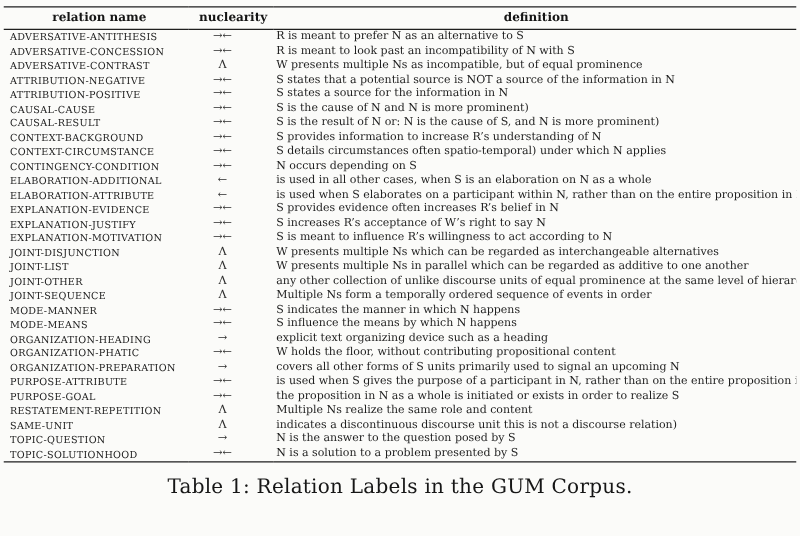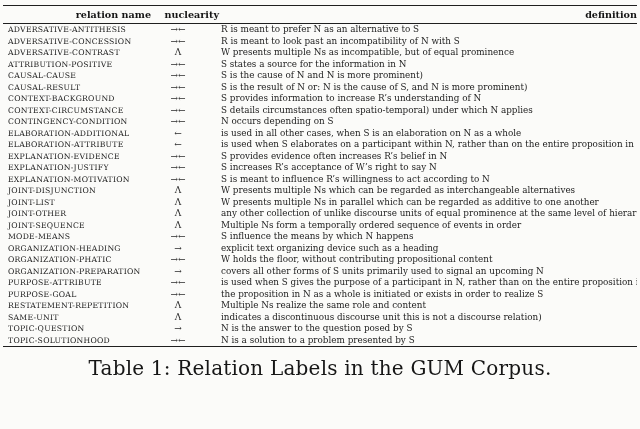--- a/index.html
+++ b/index.html
@@ -26,21 +26,21 @@
     table-layout: fixed;
     border-top: 1.6px solid #1f1f1f;
     border-bottom: 1.6px solid #1f1f1f;
   }
   col.c-name { width: 148px; }
   col.c-nuc  { width: 68px; }
   col.c-def  { width: auto; }
   thead th {
     font-size: 9.6px;
     font-weight: bold;
-    text-align: right;
+    text-align: center;
     color: #151515;
     height: 17px;
     padding: 0;
     border-bottom: 1px solid #1f1f1f;
     vertical-align: middle;
     white-space: nowrap;
   }
   thead th.h-name { padding-left: 5px; }
   thead th.h-nuc  { padding-left: 3px; }
   thead th.h-def  { padding-left: 2px; margin-left: 12px; }
@@ -66,21 +66,21 @@
     padding-right: 14px;
   }
   td.def {
     font-size: 8.8px;
     color: #1c1c1c;
     padding-left: 2px;
   }
   .caption {
     margin-top: 9px;
     text-align: center;
-    font-size: 20px;
+    font-size: 16px;
     color: #161616;
     letter-spacing: 0.2px;
   }
 </style>
 </head>
 <body>
 
 <div class="page">
   <table class="tbl">
     <colgroup>
@@ -107,20 +107,25 @@
     <td class="nuc">→←</td>
     <td class="def">R is meant to look past an incompatibility of N with S</td>
   </tr>
 
   <tr>
     <td class="name">ADVERSATIVE-CONTRAST</td>
     <td class="nuc">Λ</td>
     <td class="def">W presents multiple Ns as incompatible, but of equal prominence</td>
   </tr>
 
+  <tr>
+    <td class="name">ATTRIBUTION-NEGATIVE</td>
+    <td class="nuc">→←</td>
+    <td class="def">S states that a potential source is NOT a source of the information in N</td>
+  </tr>
 
   <tr>
     <td class="name">ATTRIBUTION-POSITIVE</td>
     <td class="nuc">→←</td>
     <td class="def">S states a source for the information in N</td>
   </tr>
 
   <tr>
     <td class="name">CAUSAL-CAUSE</td>
     <td class="nuc">→←</td>
@@ -199,20 +204,25 @@
     <td class="nuc">Λ</td>
     <td class="def">any other collection of unlike discourse units of equal prominence at the same level of hierarchy</td>
   </tr>
 
   <tr>
     <td class="name">JOINT-SEQUENCE</td>
     <td class="nuc">Λ</td>
     <td class="def">Multiple Ns form a temporally ordered sequence of events in order</td>
   </tr>
 
+  <tr>
+    <td class="name">MODE-MANNER</td>
+    <td class="nuc">→←</td>
+    <td class="def">S indicates the manner in which N happens</td>
+  </tr>
 
   <tr>
     <td class="name">MODE-MEANS</td>
     <td class="nuc">→←</td>
     <td class="def">S influence the means by which N happens</td>
   </tr>
 
   <tr>
     <td class="name">ORGANIZATION-HEADING</td>
     <td class="nuc">→</td>

